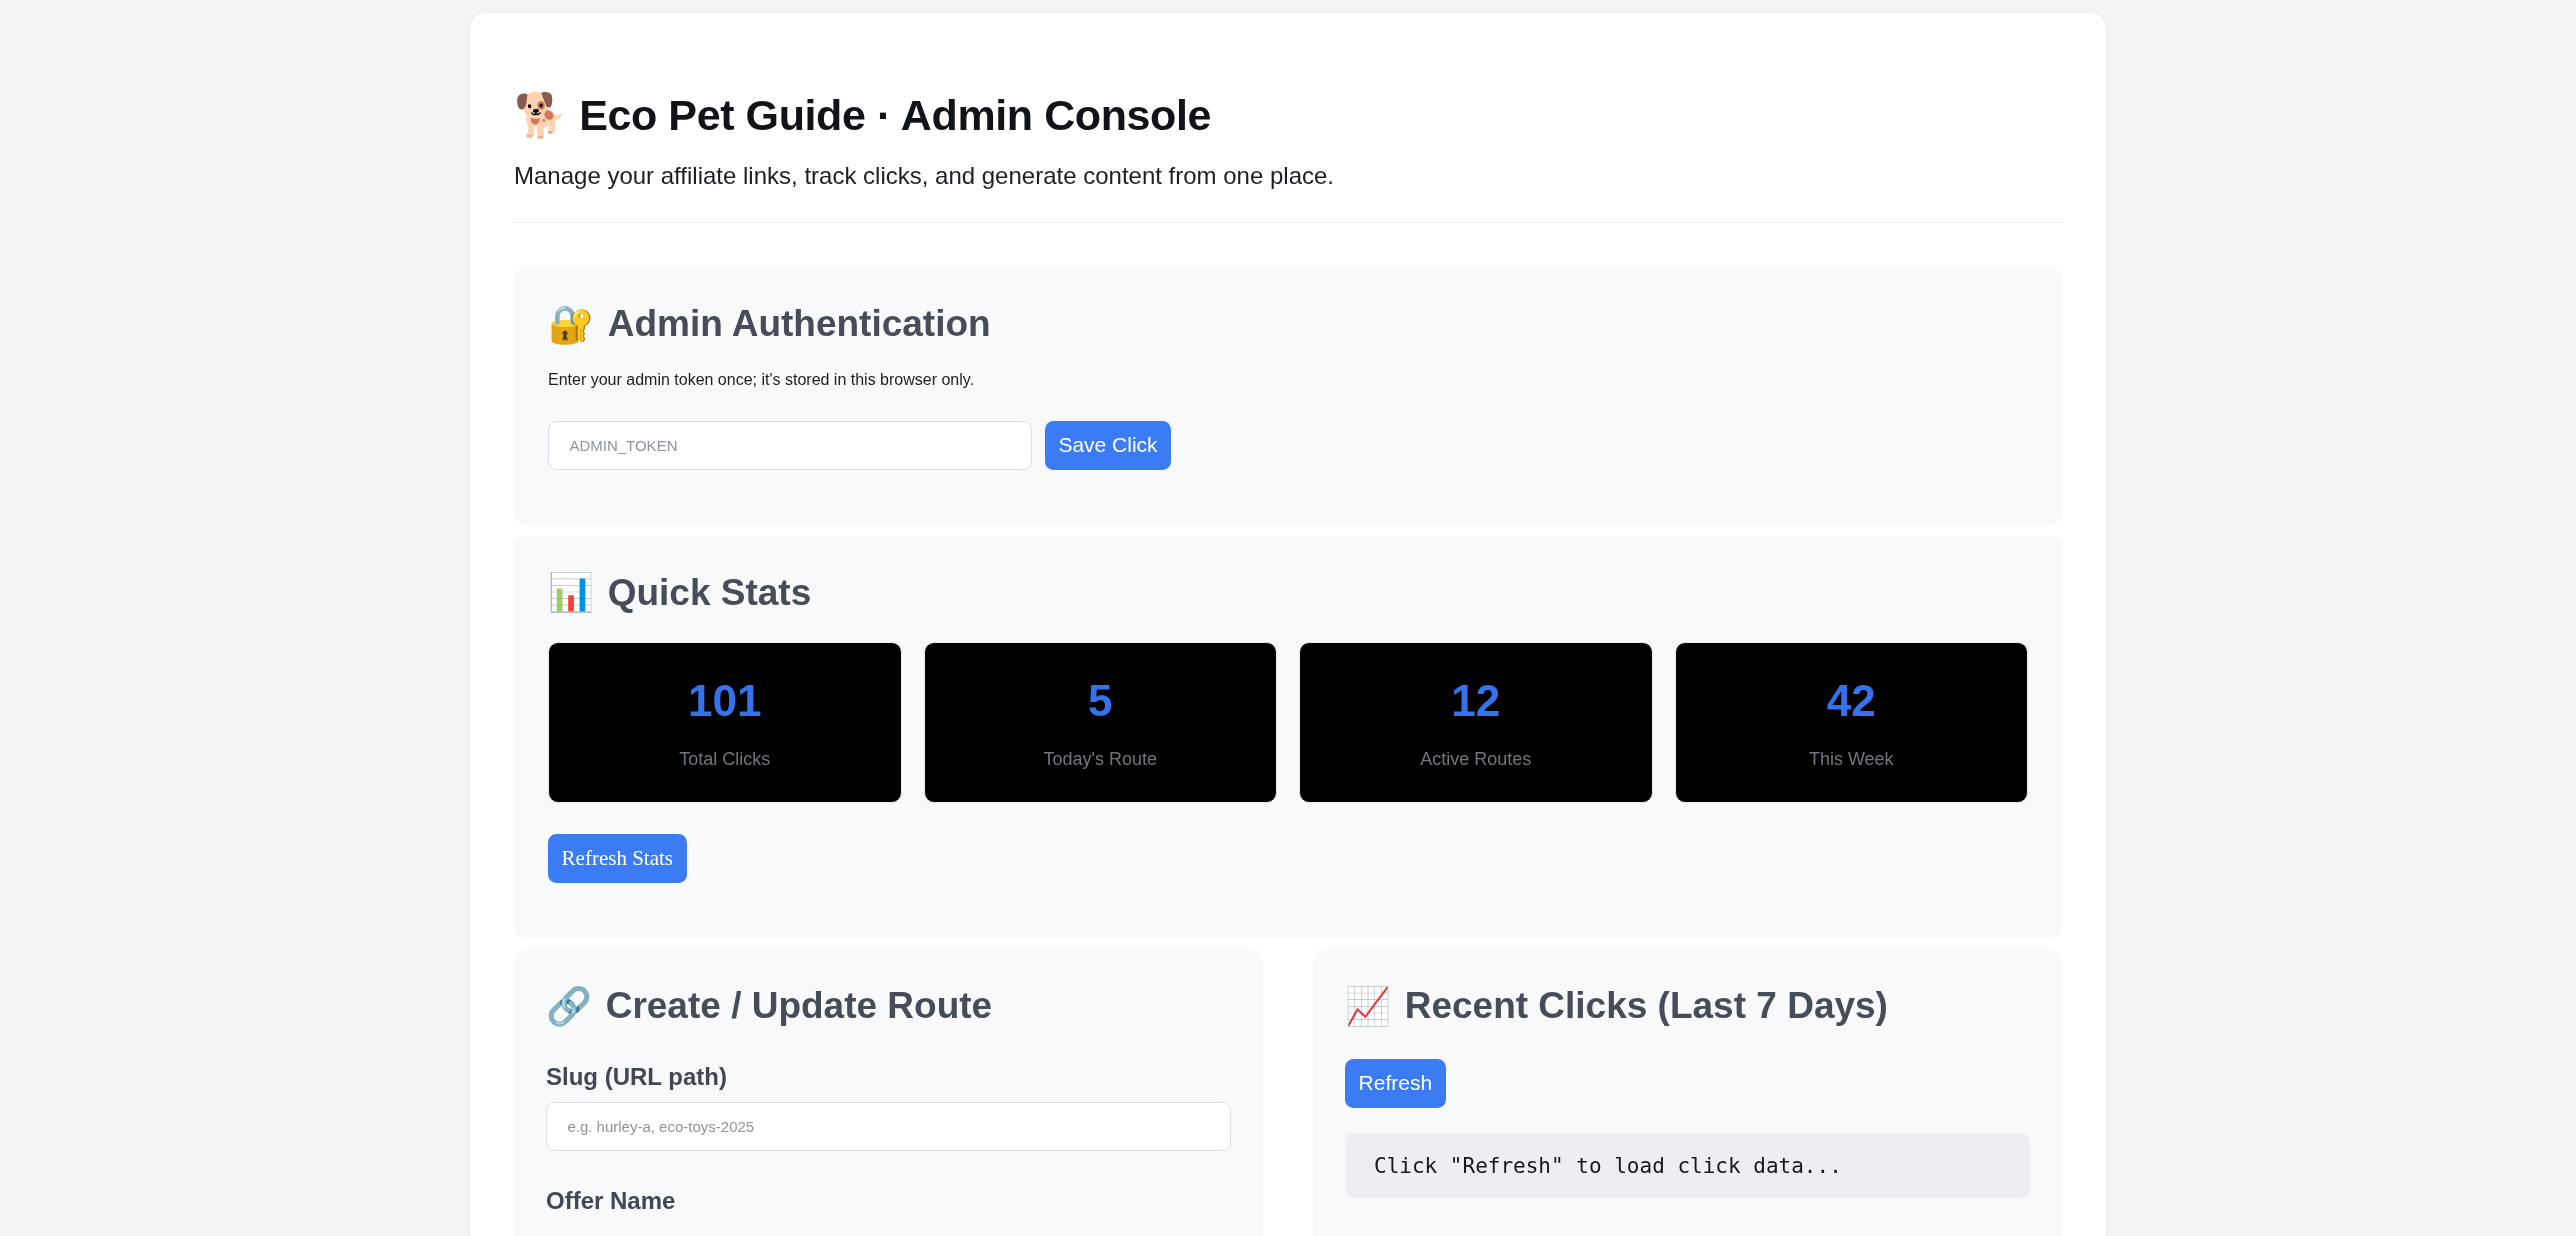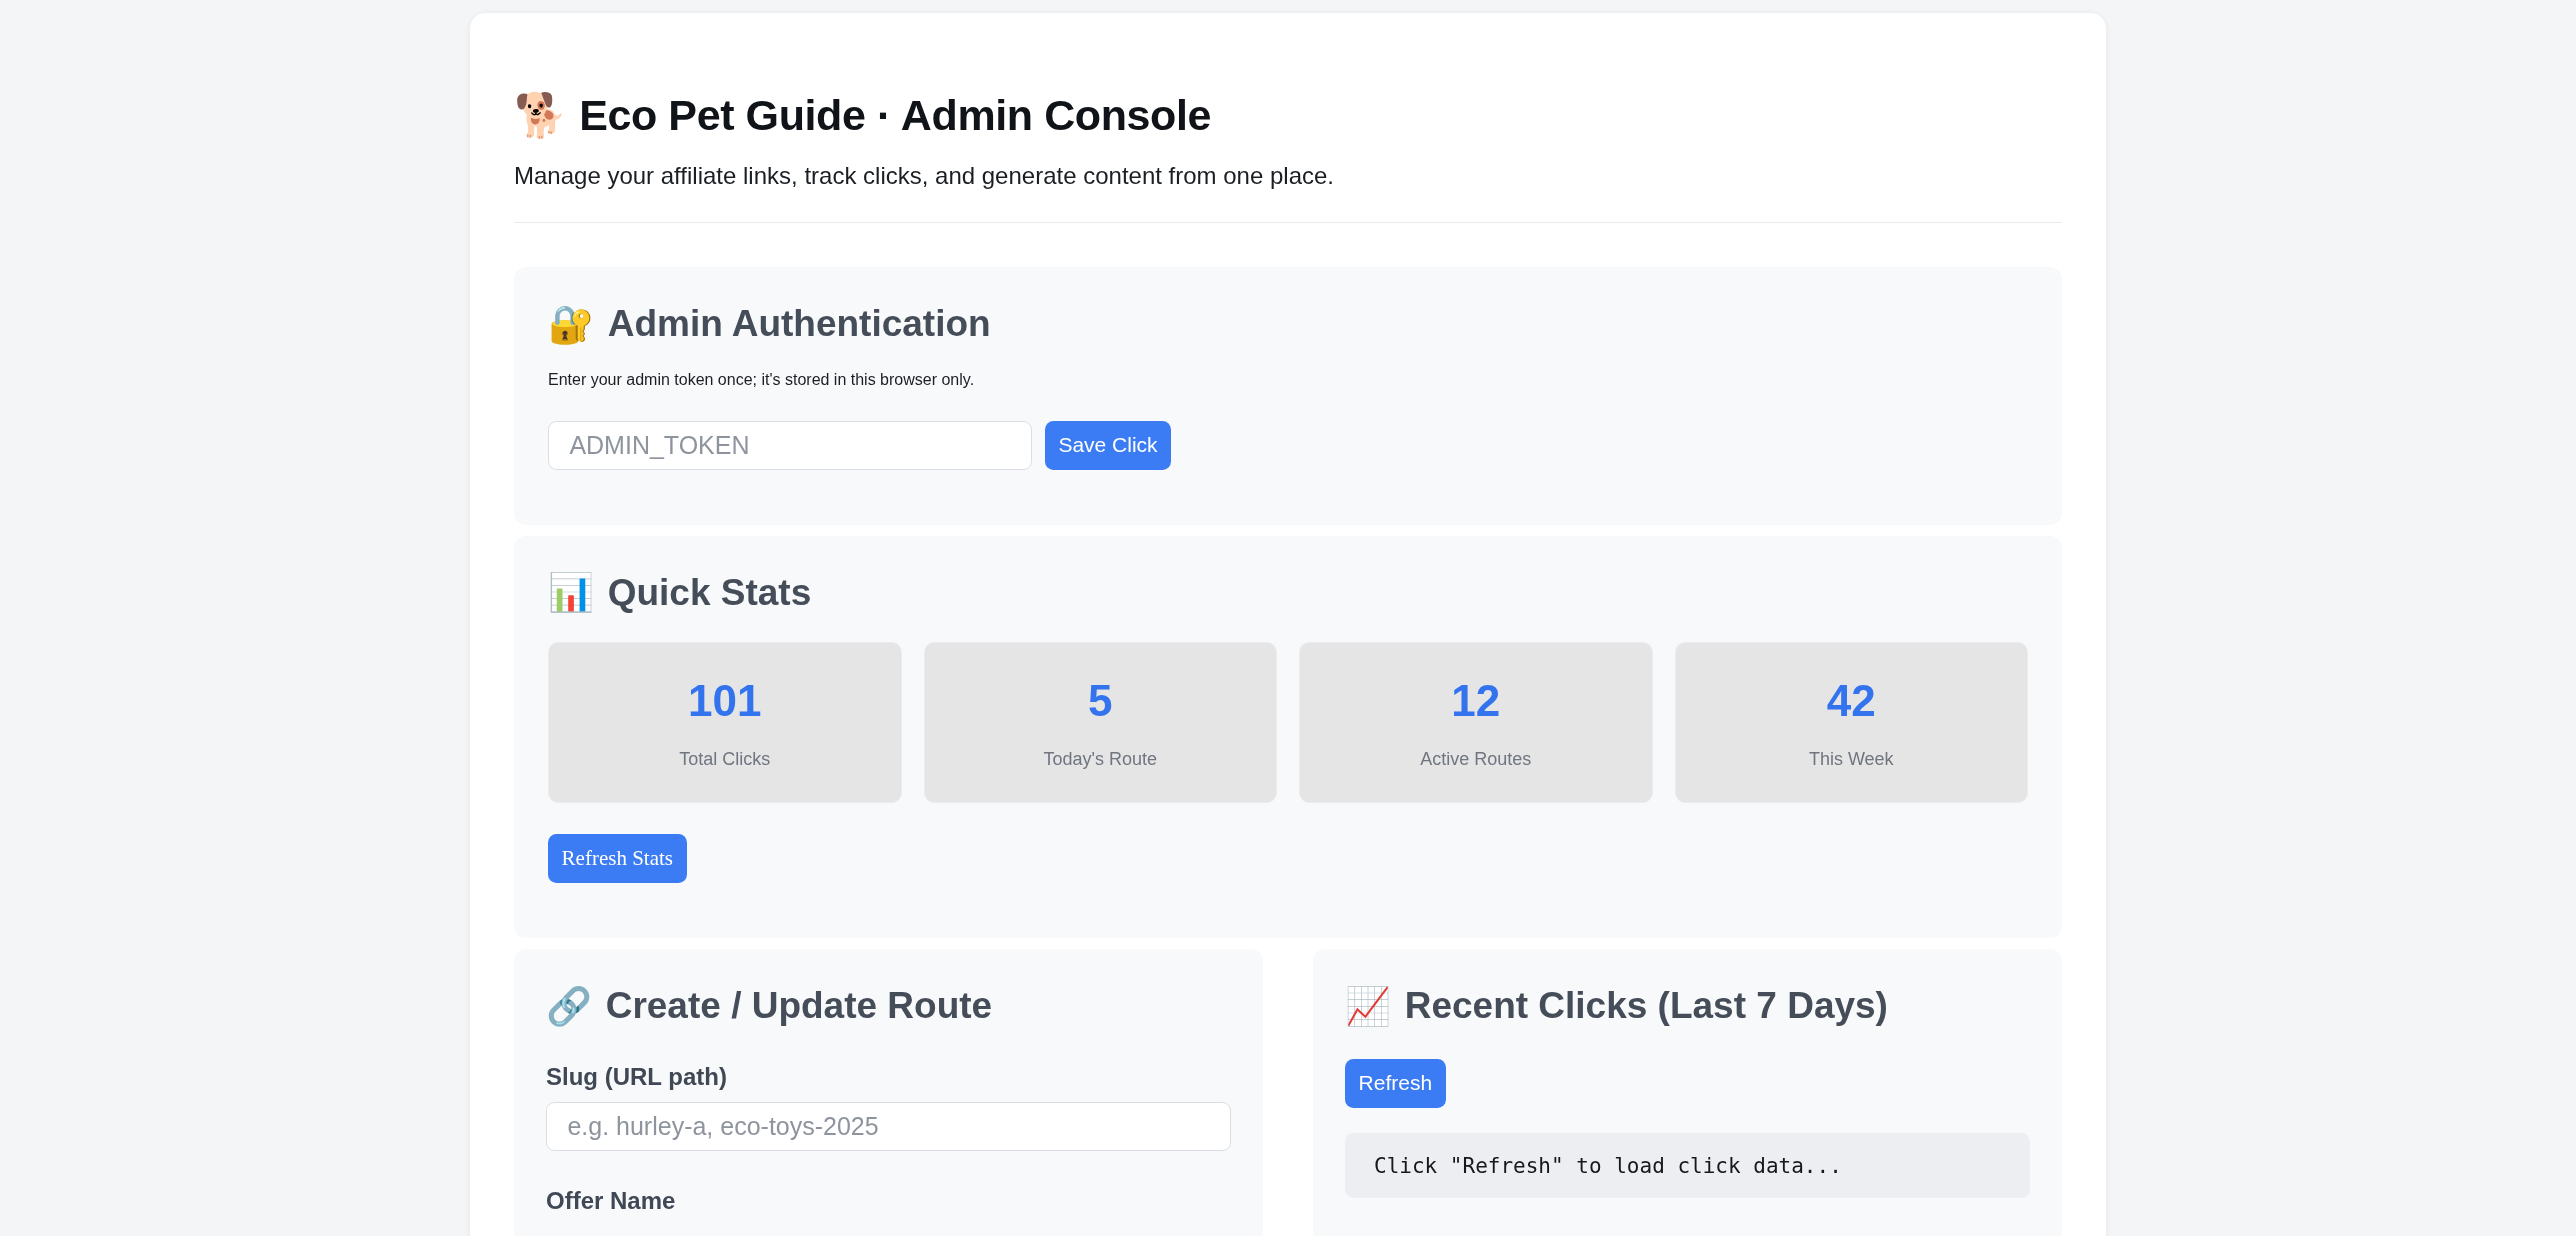--- a/index.html
+++ b/index.html
@@ -66,21 +66,21 @@
   .row{
     margin-top:32px;
     display:flex;align-items:center;gap:12.8px;
   }
   input[type="text"]{
     height:49px;
     border:1.7px solid #dadde3;
     border-radius:8.5px;
     background:#ffffff;
     padding:0 20.4px;
-    font-size:25px;
+    font-size:15px;
     font-family:"Liberation Sans",sans-serif;
     color:#0c4a6e;
     outline:none;
   }
   input[type="text"]::placeholder{color:#8e949d;}
   .token-input{width:484px;}
   .btn{
     height:49px;
     padding:0 13.6px;
     min-width:94px;
@@ -93,21 +93,21 @@
     cursor:pointer;
     white-space:nowrap;
   }
   .stats-grid{
     margin-top:29px;
     display:grid;
     grid-template-columns:repeat(4,1fr);
     gap:22px;
   }
   .stat-card{
-    background:#e5e5e5;
+    background:#000000;
     border:1.7px solid #eaecf0;
     border-radius:10.2px;
     text-align:center;
     padding:36px 8.5px 32px 8.5px;
   }
   .stat-value{
     font-size:44px;
     font-weight:700;
     color:var(--stat-number);
     line-height:1;

